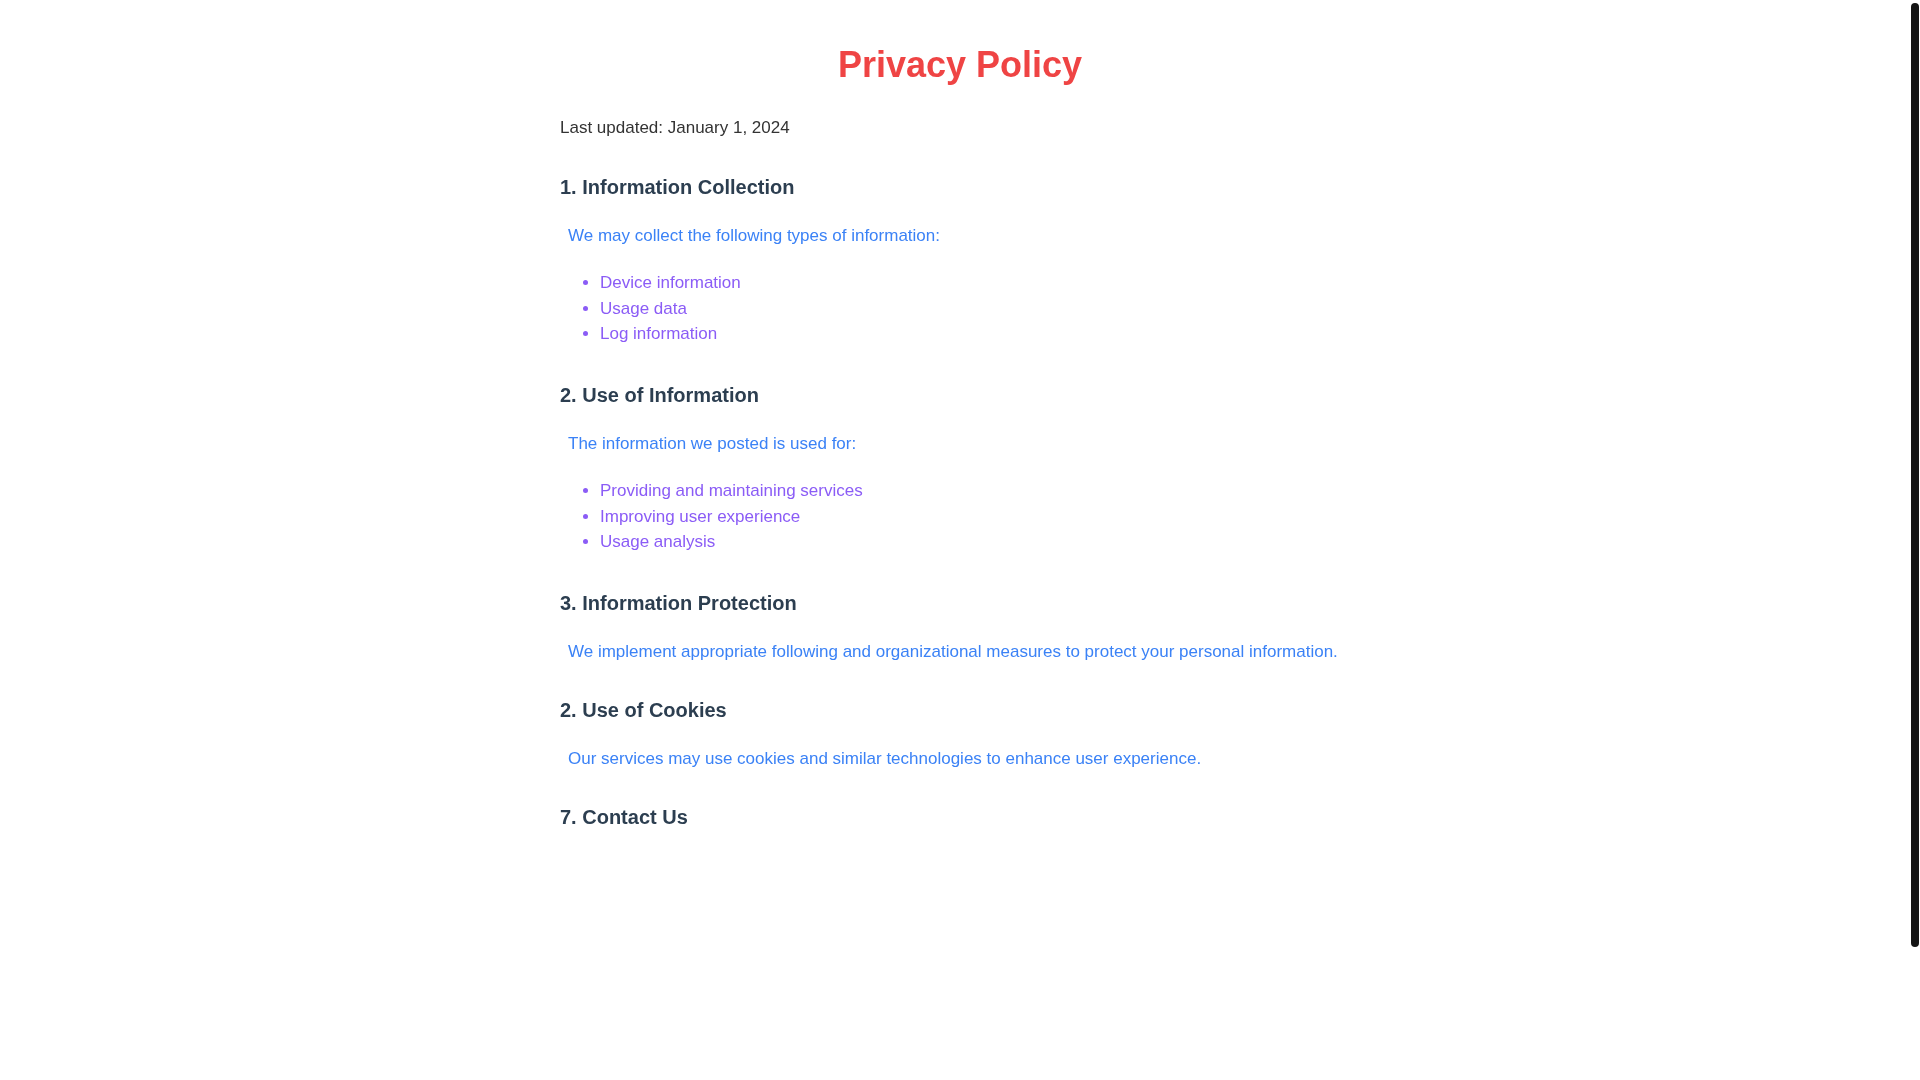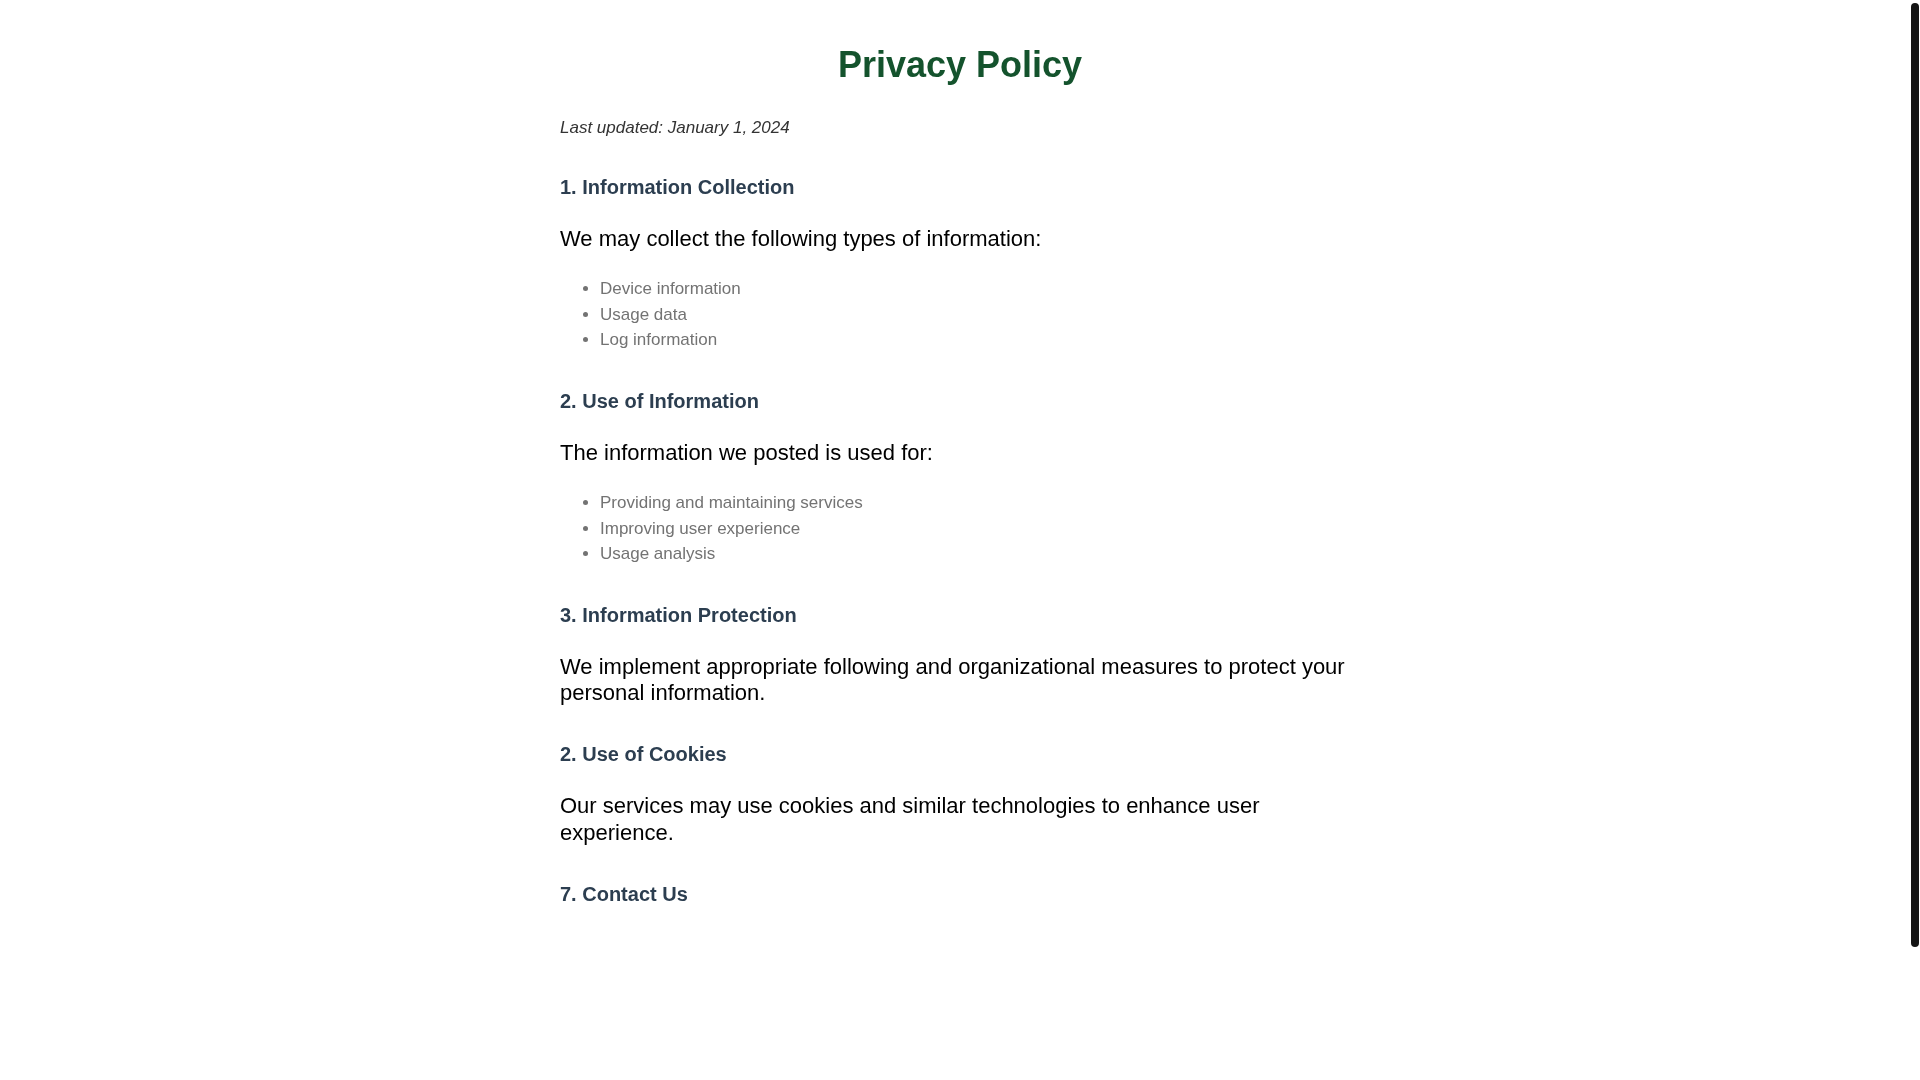--- a/index.html
+++ b/index.html
@@ -19,52 +19,51 @@
     overflow: hidden;
   }
   .container {
     width: 800px;
     margin: 0 auto;
   }
   h1.doc-title {
     font-size: 36px;
     line-height: 1.15;
     font-weight: bold;
-    color: #14532d;
+    color: #ef4444;
     text-align: center;
     margin: 44px 0 33px 0;
   }
   p.last-updated {
     font-size: 17px;
     line-height: 1.2;
     margin: 24px 0;
     color: #333333;
-    font-style: italic;
   }
   h2.section-heading {
     font-size: 20px;
     line-height: 1.15;
     font-weight: bold;
     color: #2c3e50;
     margin: 37px 0 27px 0;
   }
   p.section-paragraph {
-    font-size: 22px;
+    font-size: 17px;
     line-height: 1.2;
-    margin: 24px 0;
-    color: #000000;
+    margin: 24px 8px;
+    color: #3b82f6;
   }
   ul.section-list {
     margin: 18px 0;
     padding-left: 40px;
   }
   ul.section-list li {
     font-size: 17px;
     line-height: 1.5;
-    color: #737373;
+    color: #8b5cf6;
   }
   .scrollbar-track {
     position: absolute;
     top: 0;
     right: 0;
     width: 10px;
     height: 1080px;
     background: transparent;
   }
   .scrollbar-thumb {

